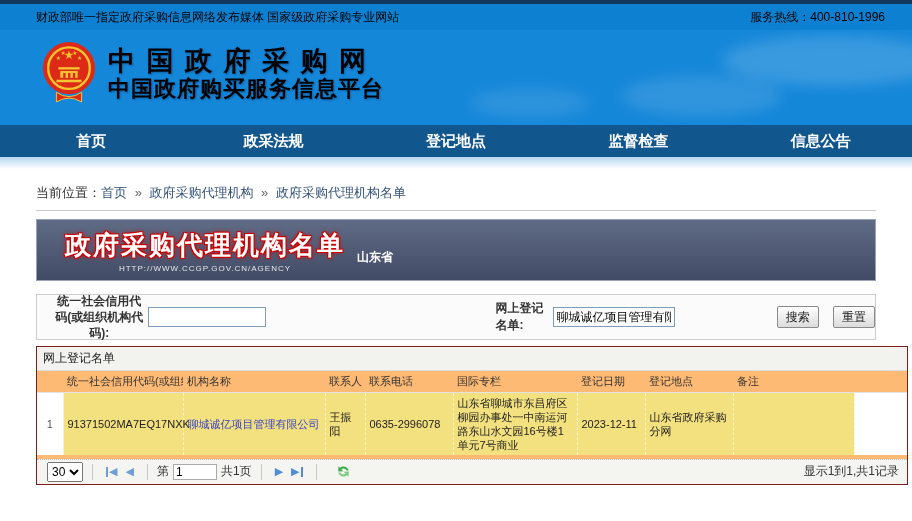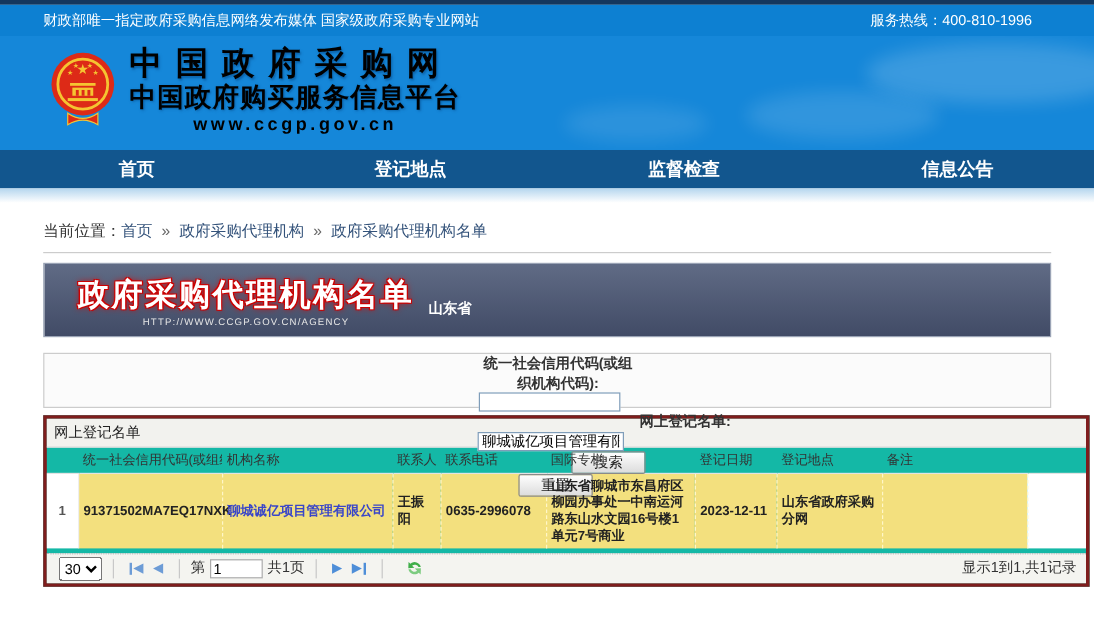--- a/index.html
+++ b/index.html
@@ -2,23 +2,23 @@
 <html><head>
 <meta charset="utf-8">
 <style>
   * { box-sizing: border-box; margin: 0; padding: 0; }
   html,body { background:#fff; }
   body { font-family: "Liberation Sans", "DejaVu Sans", sans-serif; }
   .page { position:relative; width:912px; height:521px; background:#fff; overflow:hidden; }
 
   
   .navy-strip { height:4px; background:#14375e; }
-  .topbar { height:26px; background:#0d80d2; color:#ffffff; font-size:12px;
+  .topbar { height:26px; background:#0d80d2; color:#000000; font-size:12px;
             display:flex; align-items:center; justify-content:space-between;
-            padding:0 52px 0 36px; }
+            padding:0 27px 0 36px; }
 
   
   .header { position:relative; height:95px; background:#1587d9; overflow:hidden; }
   .cloud { position:absolute; background:rgba(255,255,255,0.16); border-radius:50%; filter:blur(7px); }
   .cloud.c1 { width:220px; height:50px; right:-30px; top:6px; }
   .cloud.c2 { width:160px; height:40px; right:130px; top:46px; background:rgba(255,255,255,0.12); }
   .cloud.c3 { width:120px; height:30px; left:470px; top:58px; background:rgba(255,255,255,0.10); }
   .brand { position:absolute; left:40px; top:8px; display:flex; align-items:center; }
   .brand-text { margin-left:10px; color:#000000; }
   .brand-title { font-size:27px; font-weight:bold; letter-spacing:2px; line-height:30px;
@@ -45,40 +45,40 @@
             display:flex; align-items:center; padding-left:28px; }
   .banner-titleblock { text-align:center; }
   .banner-title { color:#fff; font-size:26px; font-weight:bold; letter-spacing:2px;
       text-shadow:-1px -1px 0 #c00,1px -1px 0 #c00,-1px 1px 0 #c00,1px 1px 0 #c00,0 0 5px #d00; }
   .banner-url { color:#e6e6e6; font-size:8px; letter-spacing:1px; margin-top:1px; }
   .banner-province { color:#fff; font-size:12px; font-weight:bold; margin:14px 0 0 12px; }
 
   
   .search-panel { margin:13px 36px 0 36px; width:840px; height:46px;
                   background:#fbfbfb; border:1px solid #ccc;
-                  display:flex; align-items:center; font-size:12px; color:#333;flex-direction:column; }
+                  display:flex; align-items:center; font-size:12px; color:#333; }
   .lbl { font-weight:bold; }
   .lbl.code { width:132px; margin-left:18px; text-align:center; line-height:1.35; }
   .inp { height:20px; border:1px solid #7f9db9; background:#fff; font-size:12px; padding:0 3px;
          font-family:"Liberation Sans", sans-serif; }
   .inp.code { width:118px; margin-left:4px; }
   .lbl.name { margin-left:230px; }
   .inp.name { width:122px; margin-left:6px; }
   .btn { width:62px; height:22px; margin-left:14px; font-size:12px; color:#222;
          background:linear-gradient(#fefefe,#dcdcdc); border:1px solid #8a8a8a; border-radius:2px; cursor:pointer; }
   .btn.search { margin-left:102px; }
 
   
-  .table-box { margin:6px 36px 0 36px; width:872px; border:3px solid #7f1d1d; background:#14b8a6; }
+  .table-box { margin:6px 36px 0 36px; width:872px; border:1px solid #7f1d1d; background:#fdba74; }
   .section-bar { background:#f2f2ee; border-bottom:1px solid #ddd; padding:3px 6px;
                  font-size:12px; color:#222; }
   table { width:100%; border-collapse:collapse; table-layout:fixed; font-size:11px; color:#222; }
   th { font-weight:normal; text-align:left; padding:3px 4px; color:#333;
        border-bottom:1px solid #e3e3e3; white-space:nowrap; overflow:hidden; height:17px; }
-  td { padding:2px 4px; vertical-align:middle; height:62px; line-height:14px;font-weight:bold; }
+  td { padding:2px 4px; vertical-align:middle; height:62px; line-height:14px; }
   td.idx { background:#fff; text-align:center; color:#555; border-right:1px solid #eee; }
   td.hl { background:#f3e07e; border-right:1px dashed #fff6c8; }
   td.trail { background:#fff; }
   a.agency-link { color:#3a46c8; text-decoration:none; cursor:pointer; }
   .gap { height:4px; }
 
   
   .pager { height:25px; background:#f4f4f0; border-top:1px dotted #b9b9b9;
            display:flex; align-items:center; font-size:12px; color:#333; padding:0 8px; }
   .pager select { height:20px; font-size:12px; margin-left:2px; }
@@ -126,27 +126,27 @@
           <rect x="24" y="36" width="2.5" height="5" fill="#dd2a17"></rect>
           <rect x="29" y="36" width="2.5" height="5" fill="#dd2a17"></rect>
           <rect x="34" y="36" width="2.5" height="5" fill="#dd2a17"></rect>
           <rect x="17" y="43" width="26" height="2.6" fill="#f5c431"></rect>
           <path d="M17 56 Q30 65 43 56 L43 66 Q30 58 17 66 Z" fill="#dd2a17" stroke="#f5c431" stroke-width="1"></path>
         </svg>
       </span>
       <div class="brand-text">
         <div class="brand-title">中 国 政 府 采 购 网</div>
         <div class="brand-sub">中国政府购买服务信息平台</div>
-        <div class="brand-url">www.ccgp.gov.cn</div>
       </div>
     </div>
   </div>
 
   <div class="nav">
     <div class="nav-item">首页</div>
+    <div class="nav-item">政采法规</div>
     <div class="nav-item">登记地点</div>
     <div class="nav-item">监督检查</div>
     <div class="nav-item">信息公告</div>
   </div>
   <div class="nav-fade"></div>
 
   <div class="crumbs">
     <span>当前位置：</span><a>首页</a>
     <span class="crumb-sep">»</span>
     <a>政府采购代理机构</a>

